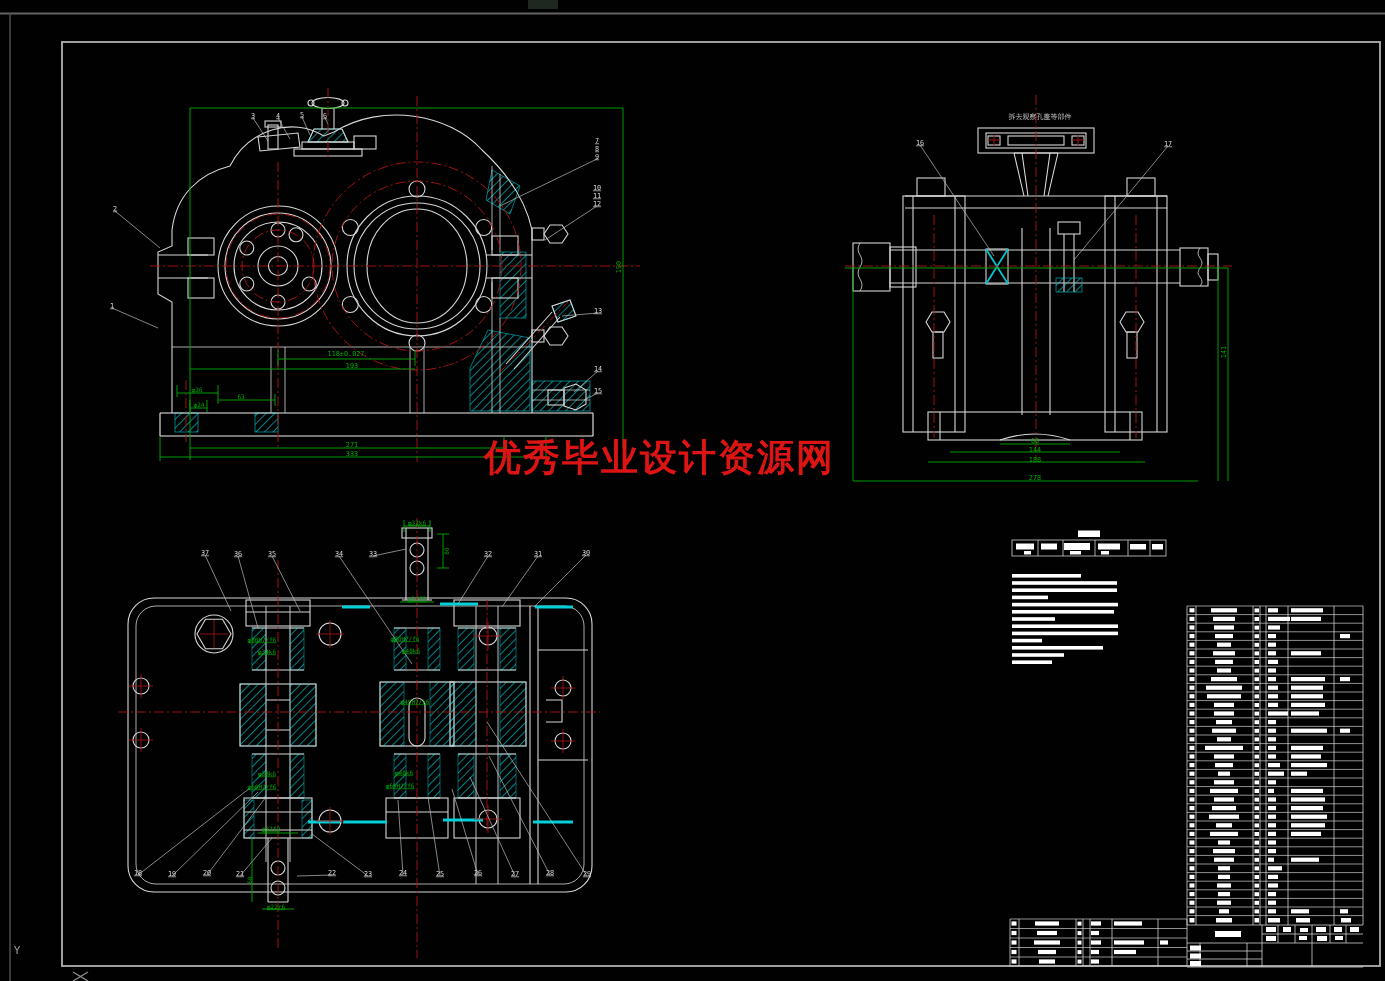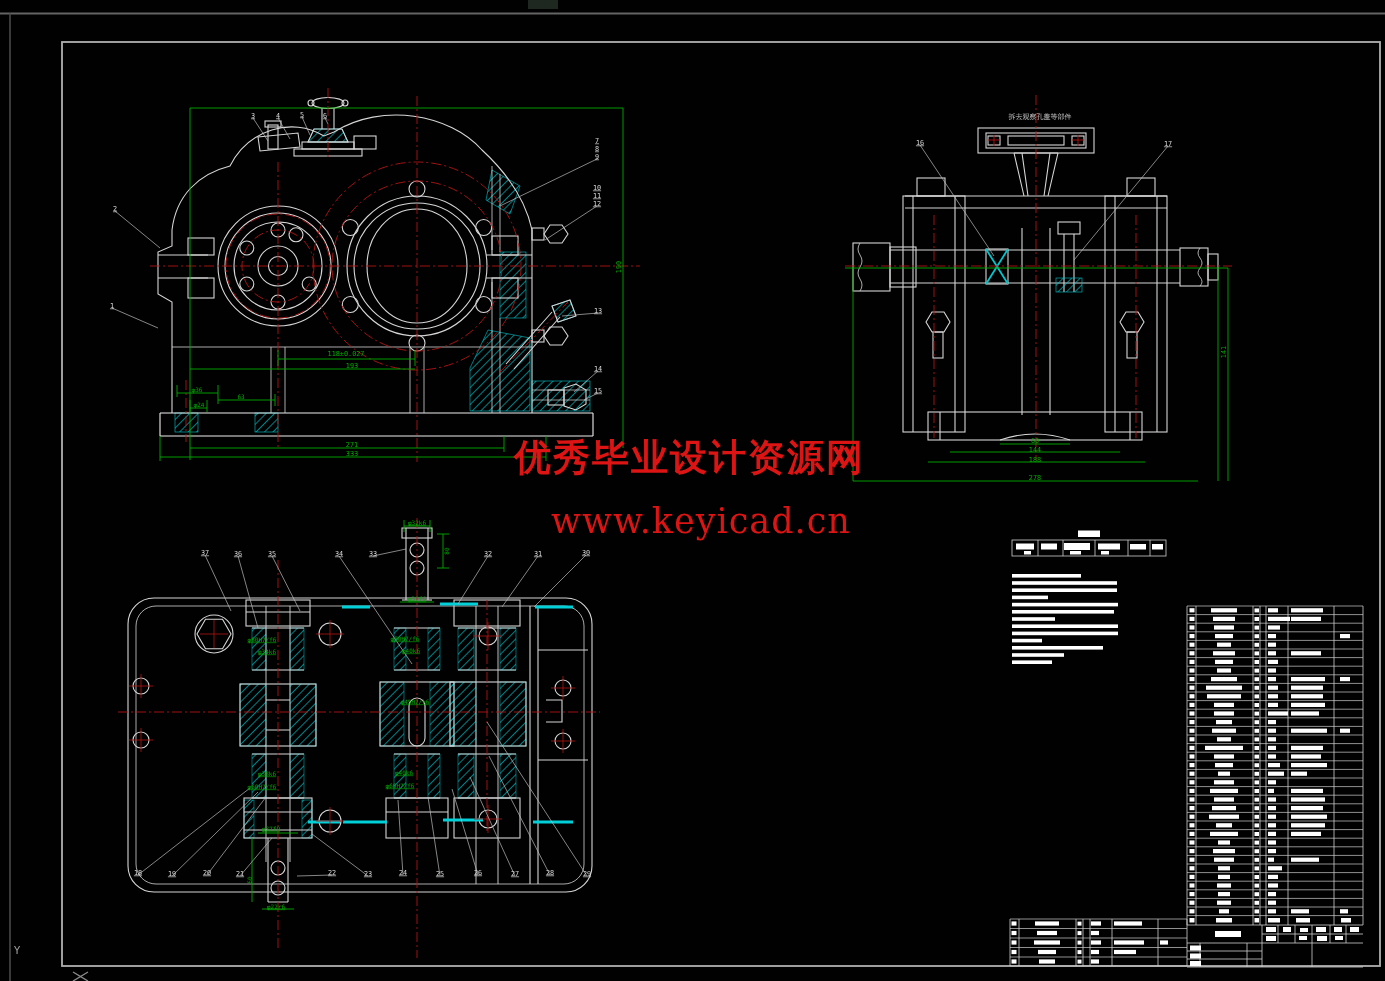--- a/index.html
+++ b/index.html
@@ -1,21 +1,21 @@
 <!DOCTYPE html>
 <html><head>
 <meta charset="utf-8">
 <style>
   html,body{margin:0;padding:0;background:#000;}
   #screen{position:relative;width:1385px;height:981px;background:#010101;overflow:hidden;
           font-family:"DejaVu Sans","Liberation Sans",sans-serif;}
   svg text{font-family:"DejaVu Sans Mono","Liberation Mono",monospace;}
   .wm{position:absolute;color:#dc1414;font-family:"DejaVu Serif","Liberation Serif",serif;
       white-space:nowrap;pointer-events:none;}
-  #wm1{left:514px;top:433px;font-size:37px;letter-spacing:2px;font-weight:bold;}
+  #wm1{left:484px;top:433px;font-size:37px;letter-spacing:2px;font-weight:bold;}
   #wm2{left:551px;top:501px;font-size:35px;letter-spacing:1px;}
 </style>
 </head>
 <body>
 
 <div id="screen">
 
 <svg id="cad" width="1385" height="981" viewBox="0 0 1385 981">
   <defs>
     <pattern id="hz" patternUnits="userSpaceOnUse" width="6" height="6" patternTransform="rotate(45)">
@@ -678,15 +678,14 @@
         <rect x="1299" y="936" width="8" height="4" fill="#ffffff"></rect>
         <rect x="1317" y="936" width="10" height="5" fill="#ffffff"></rect>
         <rect x="1335" y="936" width="8" height="4" fill="#ffffff"></rect>
         <rect x="1190" y="945.5" width="11" height="5" fill="#ffffff"></rect>
         <rect x="1190" y="953.5" width="11" height="5" fill="#ffffff"></rect>
         <rect x="1190" y="961" width="11" height="5" fill="#ffffff"></rect>
       </g>
 </svg>
 
 <div id="wm1" class="wm">优秀毕业设计资源网</div>
-<div id="wm2" class="wm">www.keyicad.cn</div>
 
 </div>
 
 </body></html>

